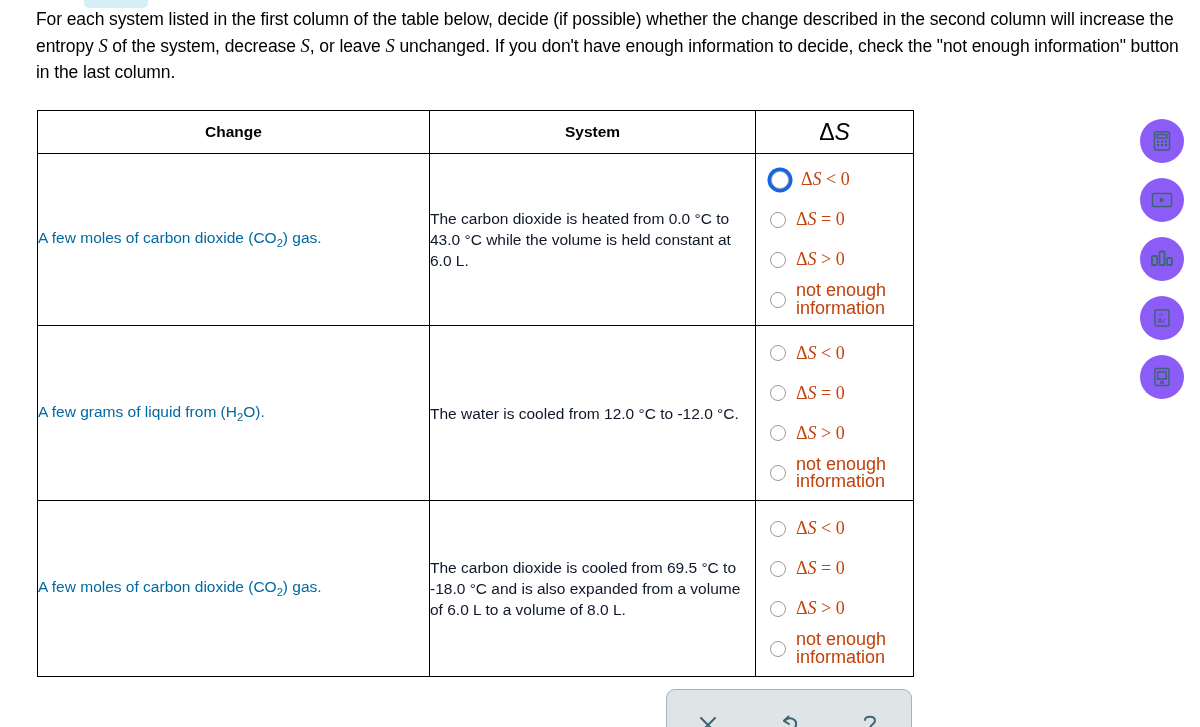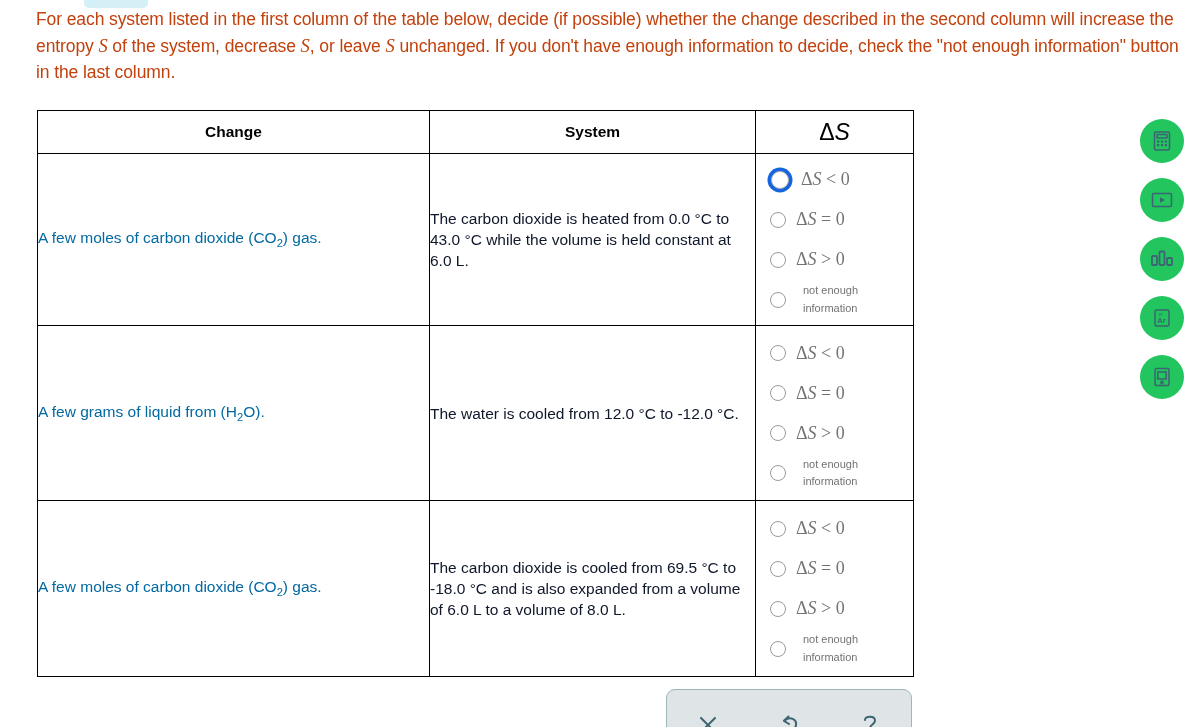--- a/index.html
+++ b/index.html
@@ -32,21 +32,21 @@
   }
 
   
   .prompt {
     position: absolute;
     left: 36px;
     top: 6px;
     width: 1158px;
     font-size: 17.5px;
     line-height: 26.5px;
-    color: #c2410c;
+    color: #000000;
     letter-spacing: -0.1px;
   }
   .prompt .var {
     font-family: "Liberation Serif", serif;
     font-style: italic;
     font-size: 18.5px;
   }
 
   
   .tbl-wrap {
@@ -120,45 +120,44 @@
     width: 18px;
     height: 18px;
     border: 1.6px solid #b0b0b0;
     box-shadow: 0 0 0 3.5px #1565e0;
     margin-right: 12px;
     margin-left: 1px;
   }
   .opt-label {
     font-family: "Liberation Serif", serif;
     font-size: 18px;
-    color: #737373;
+    color: #c2410c;
     white-space: nowrap;
   }
   .opt-label i { font-style: italic; }
   .opt.nei .opt-label {
     font-family: "Liberation Sans", sans-serif;
-    font-size: 11px;
+    font-size: 18px;
     line-height: 17.5px;
     white-space: normal;
     max-width: 110px;
-    margin-left: 7px;
   }
 
   
   .rail {
     position: absolute;
     left: 1140px;
     top: 119px;
     width: 46px;
   }
   .rail-btn {
     width: 44px;
     height: 44px;
     border-radius: 50%;
-    background: #22c55e;
+    background: #8b5cf6;
     display: flex;
     align-items: center;
     justify-content: center;
     margin-bottom: 15px;
   }
   .rail-btn svg { display: block; }
 
   
   .toolbar {
     position: absolute;

